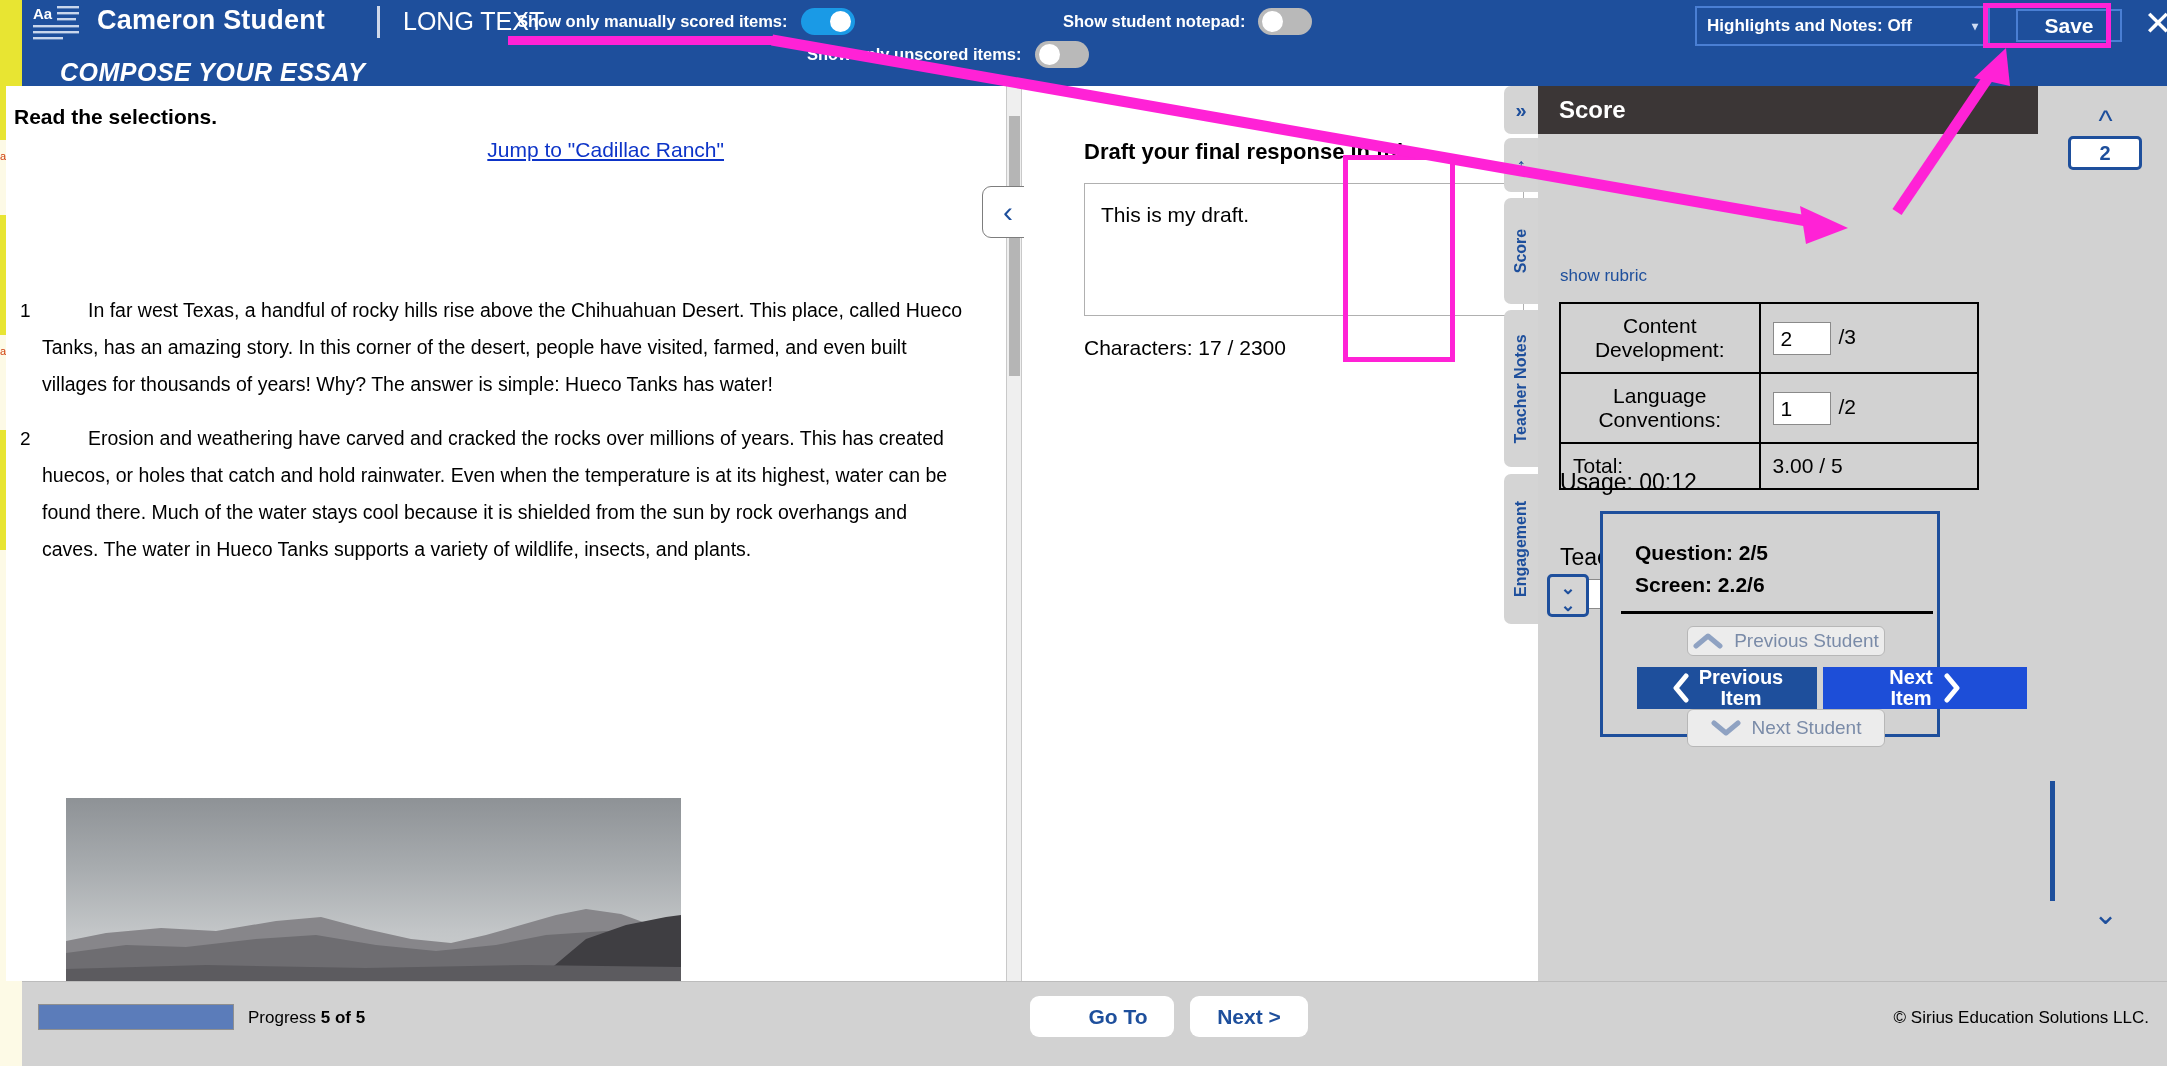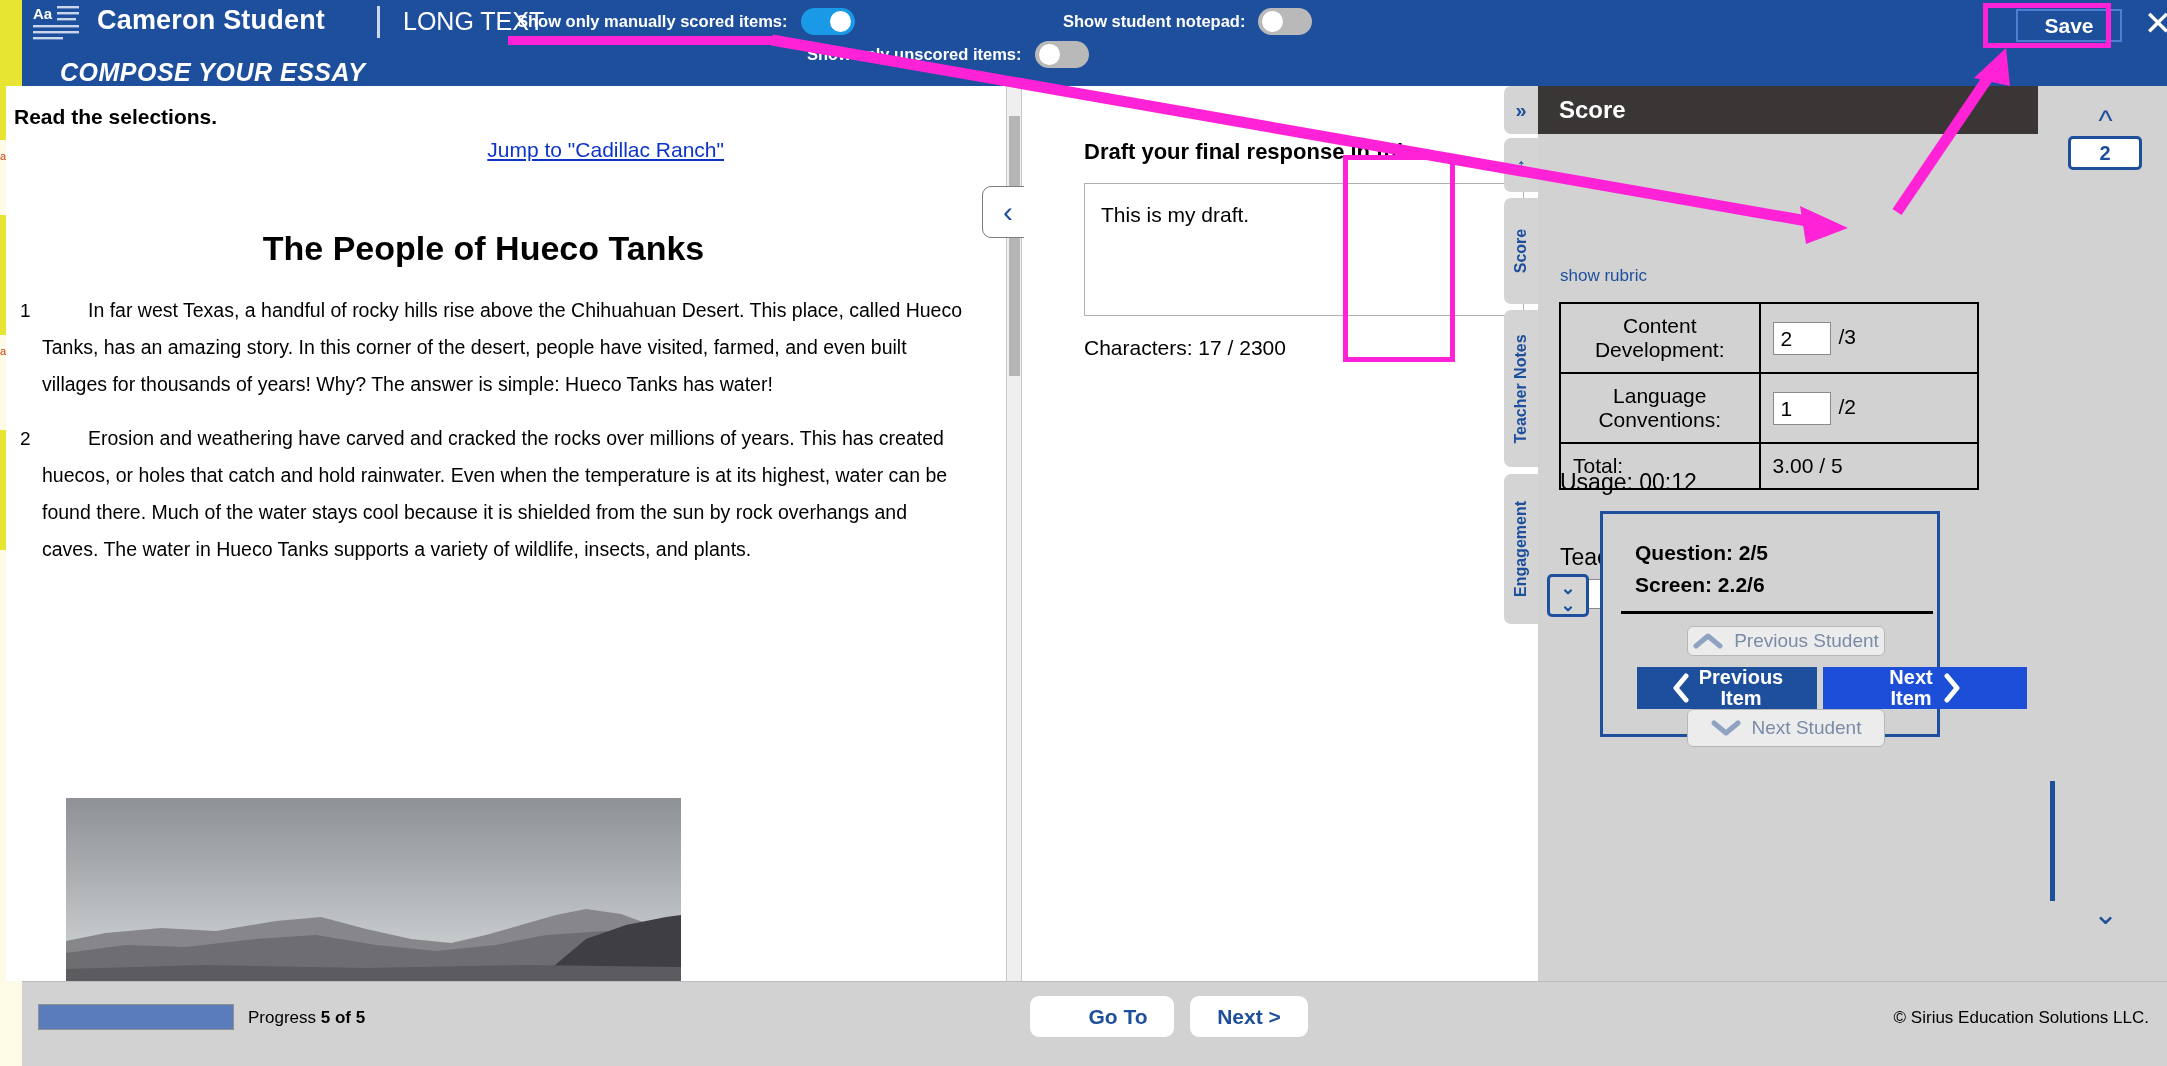--- a/index.html
+++ b/index.html
@@ -192,31 +192,34 @@
         </div>
     </div>
 
     <div class="tg-wrap" style="left:1041px;">
       <div class="tg-label">Show student notepad:</div>
       <div class="toggle off">
           <div class="knob"></div>
         </div>
     </div>
 
+    <div class="hn-select">
+      <span>Highlights and Notes: Off</span>
+      <span class="caret">▾</span>
+    </div>
 
     <div class="save-btn">Save</div>
     <div class="close-x">✕</div>
   </div>
 
   <div class="body-area">
 
     <div class="passage">
       <div class="read-sel">Read the selections.</div>
       <div class="jump-link">Jump to "Cadillac Ranch"</div>
-      <div class="psg-title">The People of Hueco Tanks</div>
 
       <div class="para" style="top:206px;">
         <span class="num">1</span>
         <span class="txt">In far west Texas, a handful of rocky hills rise above the Chihuahuan Desert. This place, called Hueco Tanks, has an amazing story. In this corner of the desert, people have visited, farmed, and even built villages for thousands of years! Why? The answer is simple: Hueco Tanks has water!</span>
       </div>
 
       <div class="para" style="top:334px;">
         <span class="num">2</span>
         <span class="txt">Erosion and weathering have carved and cracked the rocks over millions of years. This has created huecos, or holes that catch and hold rainwater. Even when the temperature is at its highest, water can be found there. Much of the water stays cool because it is shielded from the sun by rock overhangs and caves. The water in Hueco Tanks supports a variety of wildlife, insects, and plants.</span>
       </div>

